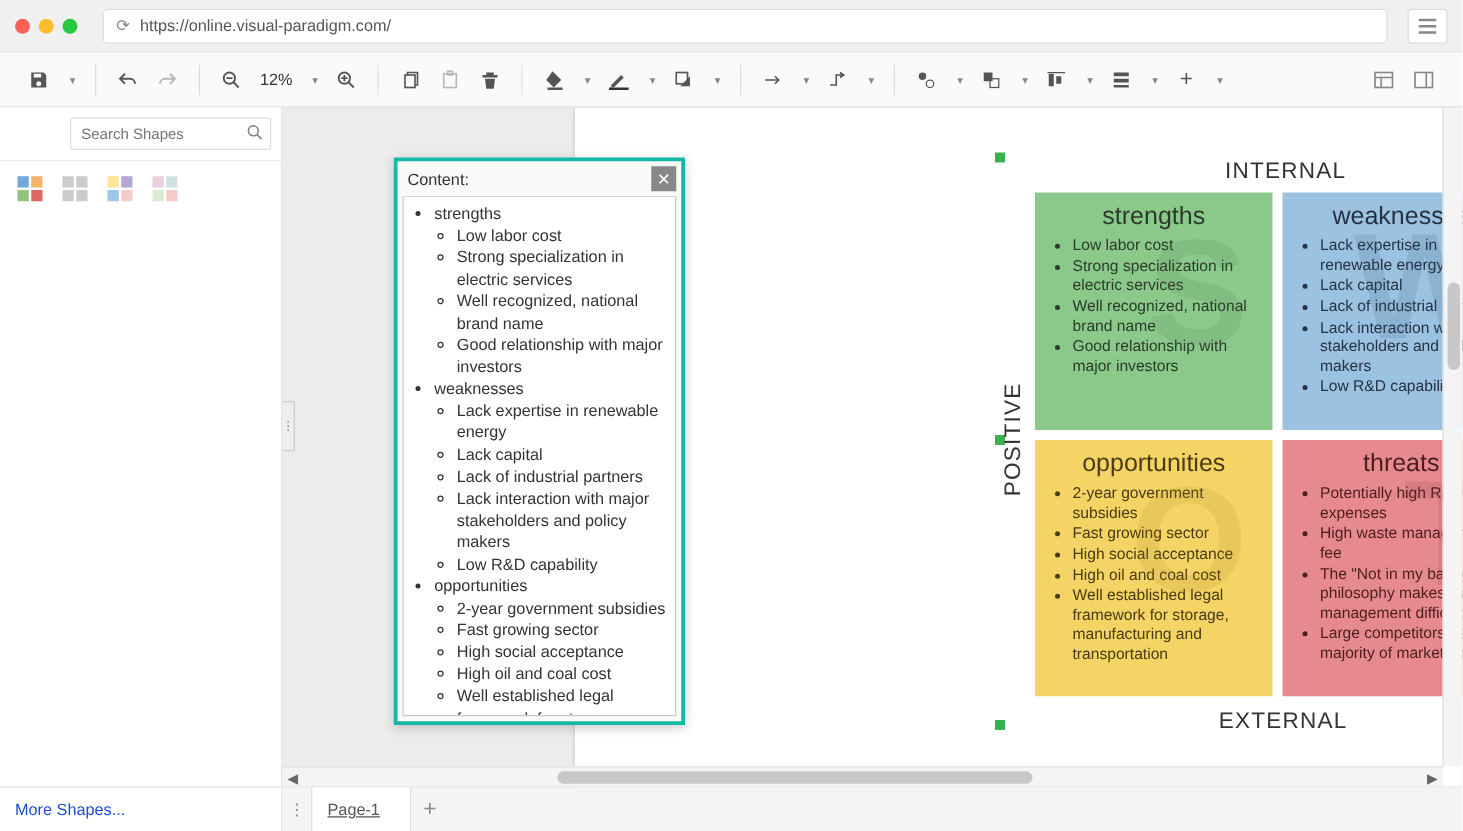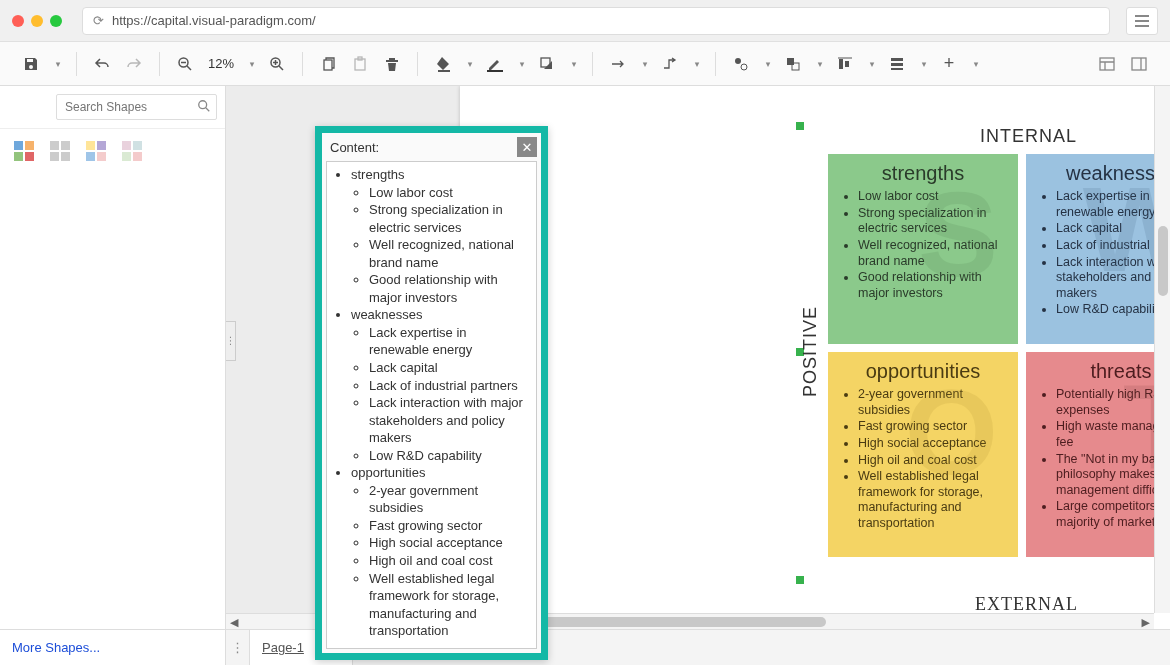--- a/index.html
+++ b/index.html
@@ -62,54 +62,54 @@
 .q-w { background: #9bc2e0; color: #253244; }
 .q-o { background: #f4d464; color: #4a3b12; }
 .q-t { background: #e68a8d; color: #4d1d1f; }
 .watermark { position: absolute; font-size: 120px; font-weight: bold; opacity: 0.15; pointer-events: none; line-height: 1;}
 .q-s .watermark { color: #4a7a4a; right: 20px; top: 20px; }
 .q-w .watermark { color: #3a5a7a; right: 20px; top: 15px; }
 .q-o .watermark { color: #a88a2a; right: 20px; top: 20px; }
 .q-t .watermark { color: #7a3a3a; right: 20px; top: 15px; }
 
 
-.content-dlg { position: absolute; left: 315px; top: 126px; width: 233px; height: 534px; background: #fafafa; border: 7px solid #14b8a6; box-shadow: 0 2px 8px rgba(0,0,0,0.2); display: flex; flex-direction: column; }
+.content-dlg { position: absolute; left: 315px; top: 126px; width: 233px; height: 454px; background: #fafafa; border: 3px solid #14b8a6; box-shadow: 0 2px 8px rgba(0,0,0,0.2); display: flex; flex-direction: column; }
 .content-dlg-head { display: flex; align-items: center; justify-content: space-between; padding: 4px 4px 4px 8px; font-size: 13px; color: #333; }
 .content-close { width: 20px; height: 20px; background: #888; color: #fff; display: flex; align-items: center; justify-content: center; font-size: 13px; cursor: pointer; }
 .content-body { flex: 1; background: #fff; margin: 0 4px 4px 4px; border: 1px solid #ccc; overflow-y: auto; padding: 4px 6px; font-size: 13px; color: #333; position:relative;}
 .content-body ul { list-style: disc; padding-left: 18px; }
 .content-body ul ul { list-style: circle; padding-left: 18px; }
 .content-body li { line-height: 1.35; }
 .content-body::-webkit-scrollbar { width: 14px; }
 .content-body::-webkit-scrollbar-thumb { background: #c4c4c4; border-radius: 7px; border:3px solid #fff;}
 .content-body::-webkit-scrollbar-track { background: #f0f0f0; }
 
 
 .footer { height: 36px; display: flex; align-items: stretch; border-top: 1px solid #ddd; font-size: 13px; background:#fff;}
 .footer-left { width: 226px; border-right: 1px solid #ddd; display: flex; align-items: center; padding: 0 12px; color: #1d4ed8; }
 .footer-tabs { flex: 1; display: flex; align-items: center; background: #f4f4f4; }
 .tab-handle { width: 24px; display:flex; align-items:center; justify-content:center; color:#888; height:100%; border-right:1px solid #ddd;}
-.tab { padding: 0 48px 0 12px; height: 100%; display: flex; align-items: center; background: #fff; border-right: 1px solid #ddd; color: #555; text-decoration: underline; }
+.tab { padding: 0 24px 0 12px; height: 100%; display: flex; align-items: center; background: #fff; border-right: 1px solid #ddd; color: #555; text-decoration: underline; }
 .tab-add { width: 30px; display: flex; align-items: center; justify-content: center; color: #888; font-size: 18px; height:100%;}
 
 
 .collapse-handle { position:absolute; left:226px; top:calc(50% - 12px); width:10px; height:40px; background:#eee; border:1px solid #ccc; border-left:none; display:flex; align-items:center; justify-content:center; font-size:10px; color:#888; z-index:5;}
 </style>
 </head>
 <body>
 
 <div class="titlebar">
   <div class="traffic">
     <div class="dot r"></div>
     <div class="dot y"></div>
     <div class="dot g"></div>
   </div>
   <div class="addr">
     <span class="reload">⟳</span>
-    <span>https://capital.visual-paradigm.com/</span>
+    <span>https://online.visual-paradigm.com/</span>
   </div>
   <div class="hamburger">
       <span></span>
       <span></span>
       <span></span>
     </div>
 </div>
 
 <div class="toolbar">
   <div class="tb-group">
@@ -306,21 +306,21 @@
     <div class="canvas-scroll">
       <div class="page">
 
         <div class="handle" style="left:336px; top:36px;"></div>
 
         <div class="handle" style="left:336px; top:490px;"></div>
 
         <div class="handle" style="left:336px; top:262px;"></div>
 
         <div class="axis-label" style="left:520px; top:40px;">INTERNAL</div>
-        <div class="axis-label" style="left:515px; top:508px;font-family:Liberation Serif, serif;">EXTERNAL</div>
+        <div class="axis-label" style="left:515px; top:480px;">EXTERNAL</div>
         <div class="axis-label v" style="left:340px; top:220px;">POSITIVE</div>
 
         <div class="swot">
           <div class="quad q-s" style="left:368px; top:68px; width:190px; height:190px;">
             <div class="watermark">S</div>
             <h3>strengths</h3>
             <ul>
                 <li>Low labor cost</li>
                 <li>Strong specialization in electric services</li>
                 <li>Well recognized, national brand name</li>

